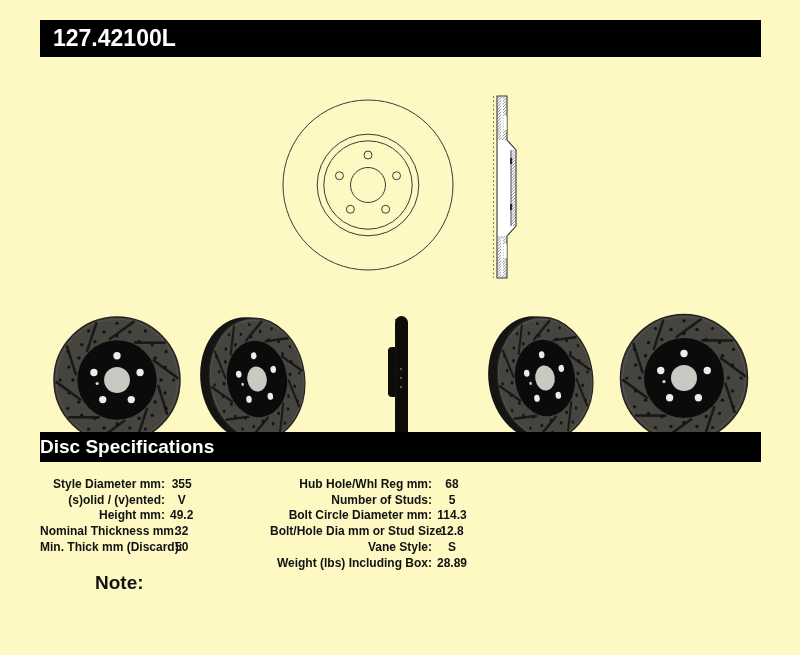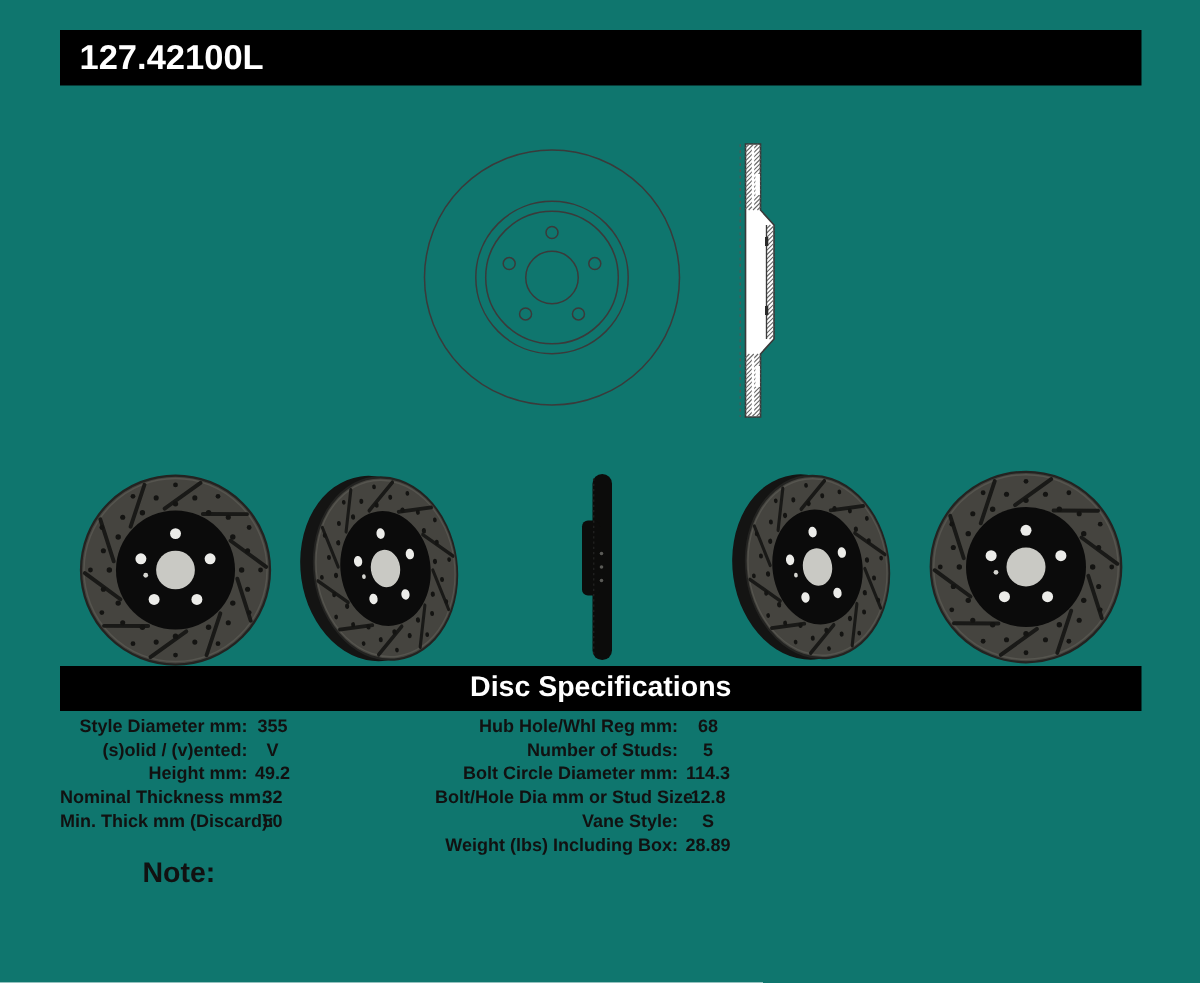--- a/index.html
+++ b/index.html
@@ -1,37 +1,37 @@
 <!DOCTYPE html>
 <html><head>
 <meta charset="utf-8">
 <style>
   html,body{margin:0;padding:0;background:#ffffff;}
   .sheet{
-    position:relative;width:800px;height:655px;background:#0f766e;
+    position:relative;width:800px;height:655px;background:#fef9c3;
     font-family:"Liberation Sans",sans-serif;overflow:hidden;
   }
   .header-bar{
     position:absolute;left:40px;top:20px;width:721px;height:37px;
     background:#000;color:#fff;display:flex;justify-content:space-between;
     align-items:center;padding:0 13px;box-sizing:border-box;
   }
   .header-bar span{font-weight:bold;font-size:23px;white-space:nowrap;}
   .fig{position:absolute;}
   .spec-banner{
-    position:absolute;left:40px;top:444px;width:721px;height:30px;
-    background:#000;color:#fff;display:flex;align-items:center;justify-content:center;
+    position:absolute;left:40px;top:432px;width:721px;height:30px;
+    background:#000;color:#fff;display:flex;align-items:center;
     font-weight:bold;font-size:19px;box-sizing:border-box;
   }
   .spec-col{
     position:absolute;top:477px;display:grid;column-gap:5px;
     font-size:12px;font-weight:bold;color:#111;line-height:15.7px;white-space:nowrap;
   }
   .col-left{left:40px;grid-template-columns:125px auto;}
-  .col-mid{left:270px;grid-template-columns:162px auto;margin-left:20px;}
+  .col-mid{left:270px;grid-template-columns:162px auto;}
   .col-right{left:540px;grid-template-columns:117px auto;}
   .spec-col .lab{text-align:right;}
   .spec-col .val{text-align:center;}
   .note{
     position:absolute;left:95px;top:572px;font-size:19px;font-weight:bold;color:#111;
   }
 </style>
 </head>
 <body>
 

